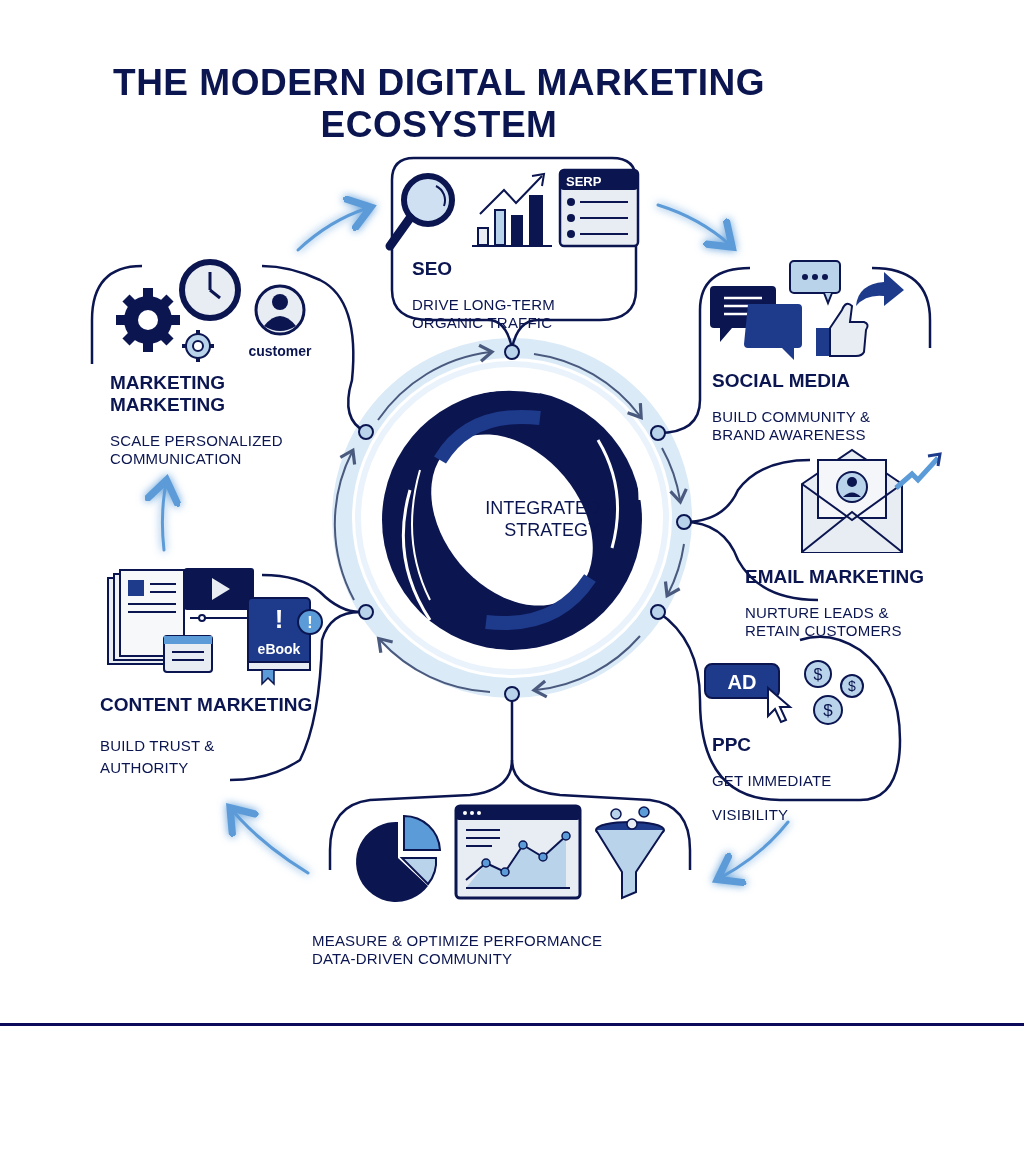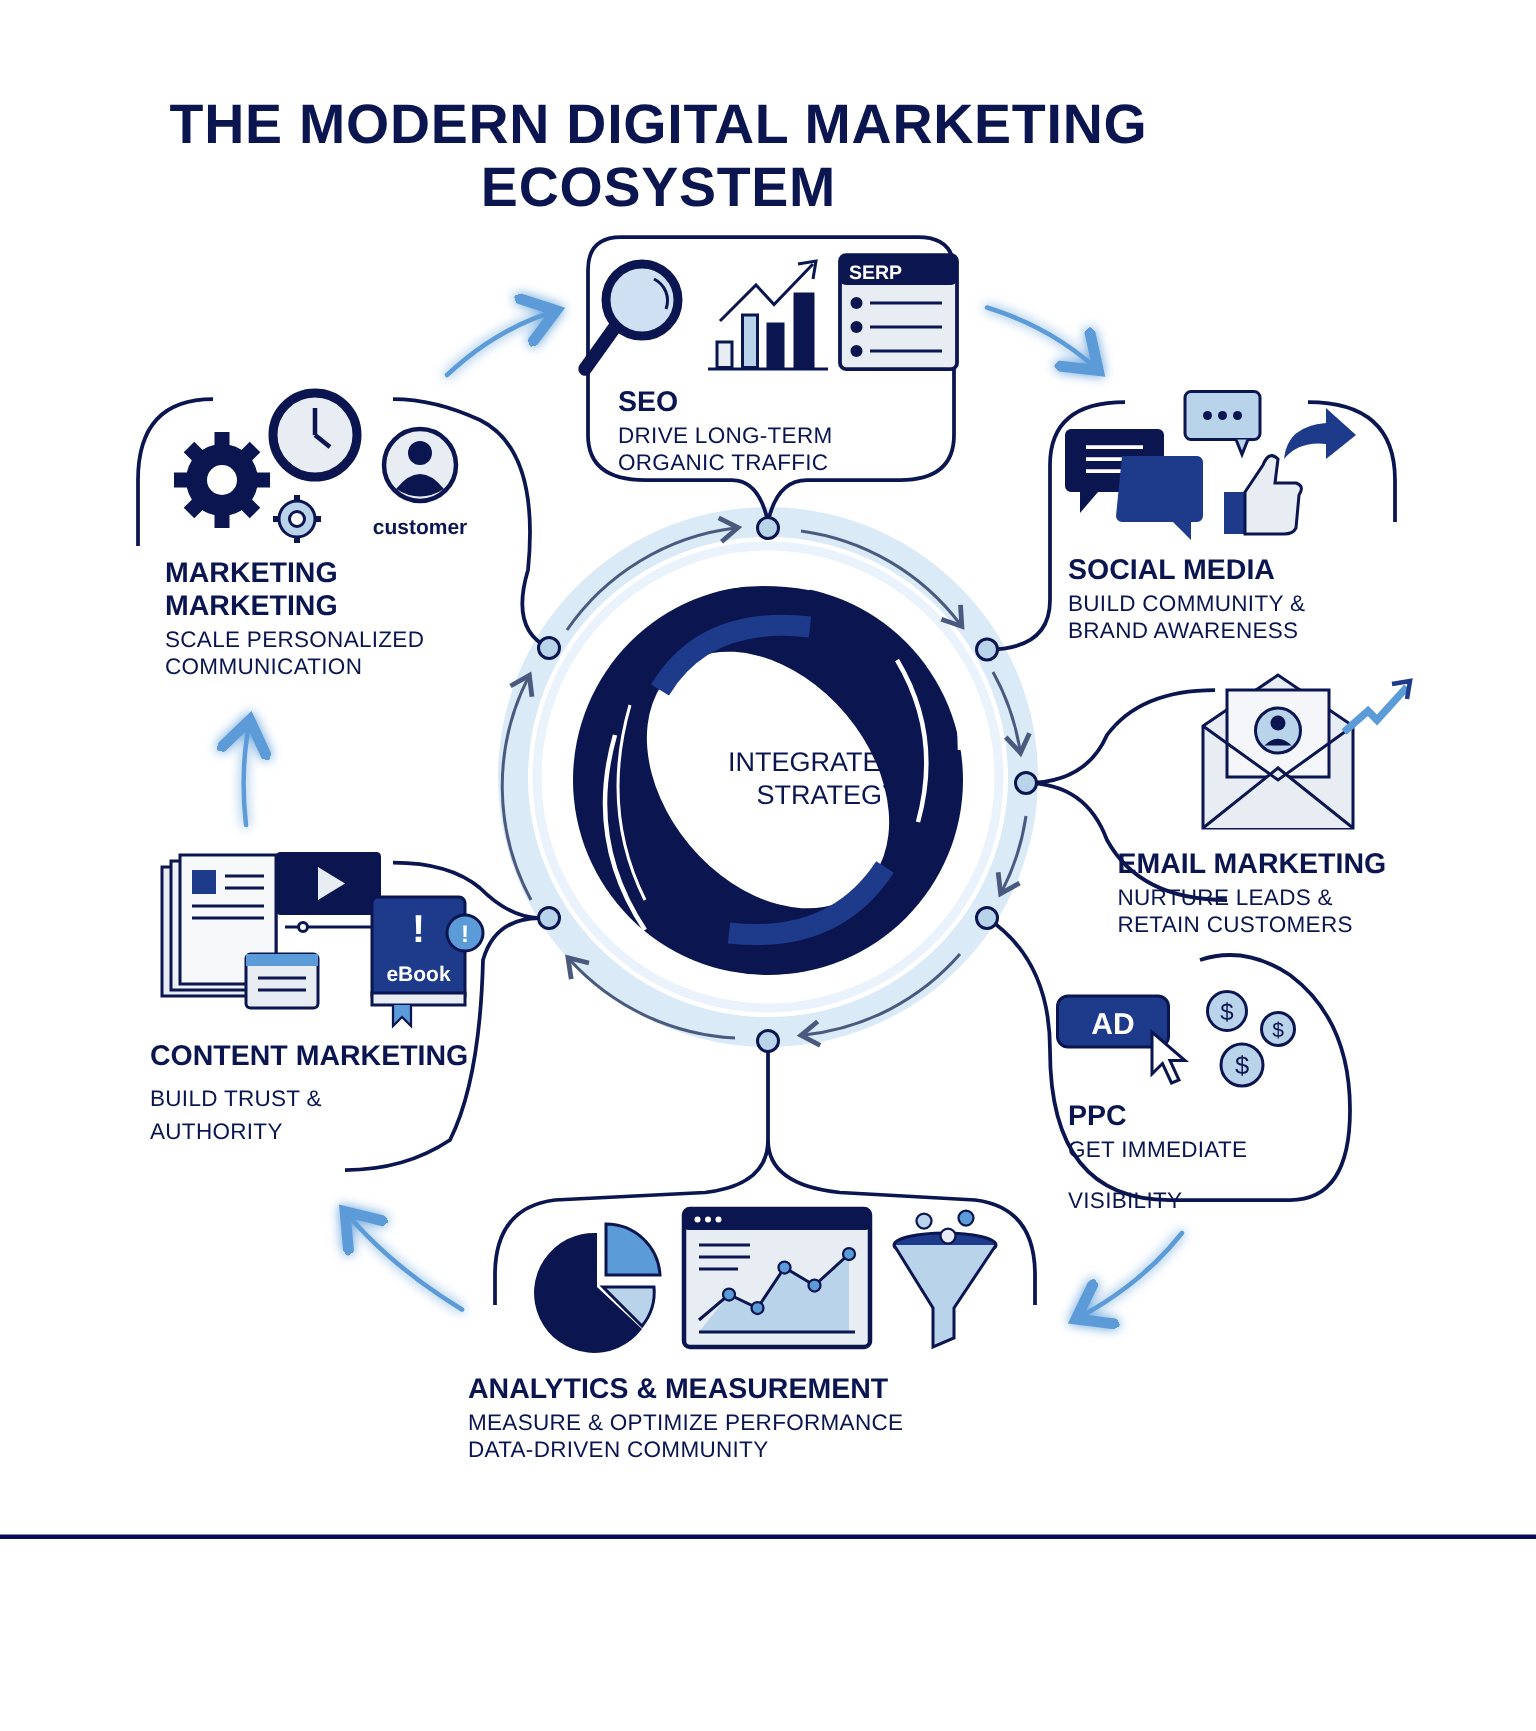--- a/index.html
+++ b/index.html
@@ -3,21 +3,21 @@
 <meta charset="utf-8">
 <style>
   html, body { margin: 0; padding: 0; background: #ffffff; }
   body { width: 1024px; height: 1154px; position: relative; overflow: hidden;
          font-family: "Liberation Sans", "DejaVu Sans", sans-serif; color: #0b1550; }
   .title { position: absolute; top: 62px; left: 0; width: 878px; text-align: center;
            font-size: 37px; font-weight: 800; letter-spacing: 0.5px; color: #0b1550; }
   svg.stage { position: absolute; left: 0; top: 0; }
   .lbl { position: absolute; text-align: left; color: #0b1550; }
   .lbl .h { font-weight: 700; font-size: 19px; line-height: 22px; }
-  .lbl .s { font-size: 15px; line-height: 18px; margin-top: 2px; letter-spacing: 0.2px; }
+  .lbl .s { font-size: 15px; line-height: 18px; margin-top: 16px; letter-spacing: 0.2px; }
   .center-text { position: absolute; left: 420px; top: 497px; width: 180px; text-align: right;
                  font-weight: 400; font-size: 18px; line-height: 22px; color: #0b1550; }
   .divider { position: absolute; left: 0; top: 1023px; width: 1024px; height: 3px; background: #0b0a5a; }
 </style>
 </head>
 <body>
 
 <div class="title">THE MODERN DIGITAL MARKETING ECOSYSTEM</div>
 
 <svg class="stage" width="1024" height="1154" viewBox="0 0 1024 1154">
@@ -312,28 +312,27 @@
   <div class="s" style="margin-top:0">RETAIN CUSTOMERS</div>
 </div>
 
 <div class="lbl" style="left:712px; top:734px; width:190px;">
   <div class="h">PPC</div>
   <div class="s">GET IMMEDIATE</div>
   <div class="s" style="margin-top:16px">VISIBILITY</div>
 </div>
 
 <div class="lbl" style="left:312px; top:916px; width:400px;">
-  <div class="h">ANALYTICS &amp; MEASUREMENT</div>
   <div class="s">MEASURE &amp; OPTIMIZE PERFORMANCE</div>
   <div class="s" style="margin-top:0">DATA-DRIVEN COMMUNITY</div>
 </div>
 
 <div class="lbl" style="left:100px; top:694px; width:250px;">
   <div class="h">CONTENT MARKETING</div>
-  <div class="s" style="margin-top:8px">BUILD TRUST &amp;</div>
+  <div class="s" style="margin-top:21px">BUILD TRUST &amp;</div>
   <div class="s" style="margin-top:4px">AUTHORITY</div>
 </div>
 
 <div class="lbl" style="left:110px; top:372px; width:200px;">
   <div class="h">MARKETING</div>
   <div class="h">MARKETING</div>
   <div class="s">SCALE PERSONALIZED</div>
   <div class="s" style="margin-top:0">COMMUNICATION</div>
 </div>
 

